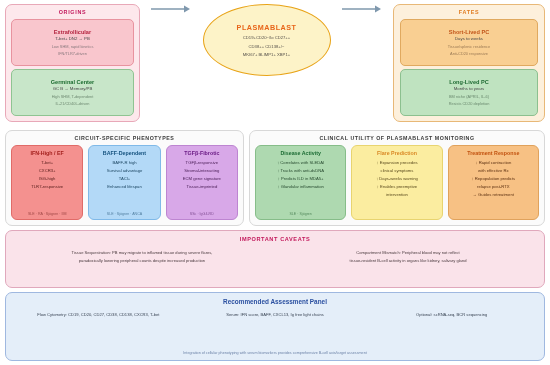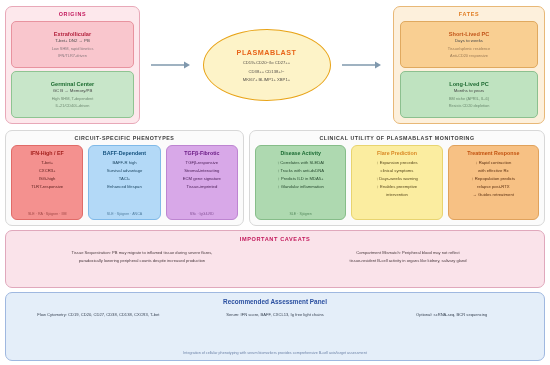--- a/index.html
+++ b/index.html
@@ -22,21 +22,21 @@
     box-sizing: border-box;
     padding: 4px 5px;
     display: flex;
     flex-direction: column;
     gap: 4px;
   }
 
   
   .top-row {
     display: flex;
-    align-items: center;
+    align-items: flex-start;
     height: 122px;
     gap: 0;
   }
 
   .panel {
     box-sizing: border-box;
     border-radius: 7px;
     border: 1px solid;
   }
 

